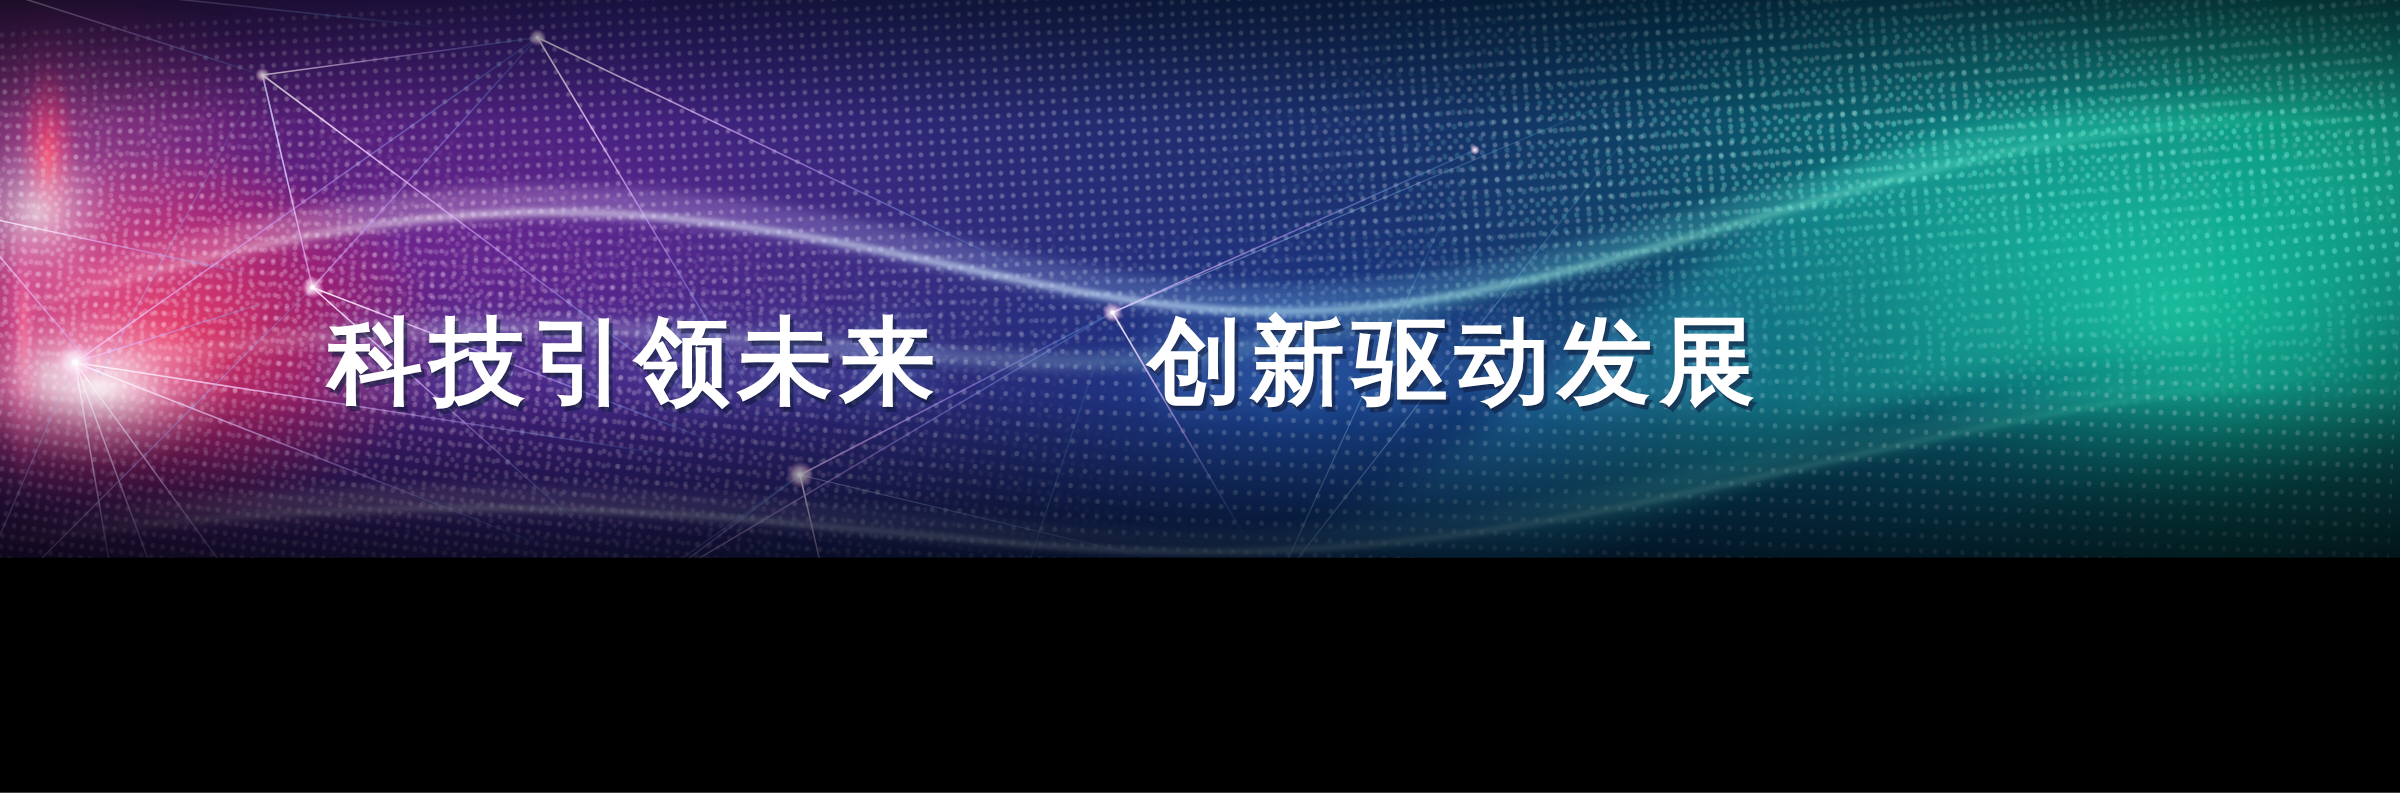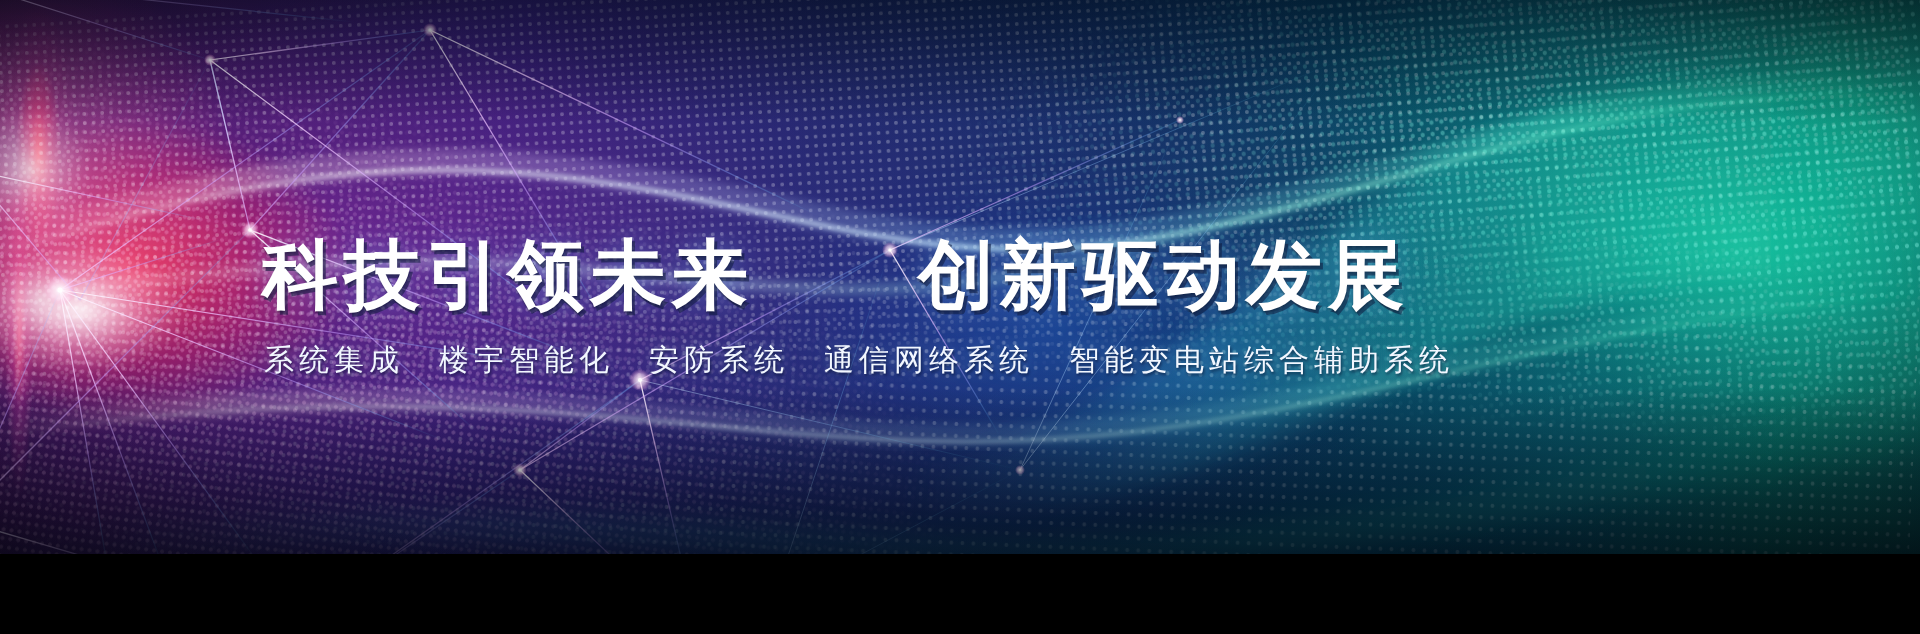--- a/index.html
+++ b/index.html
@@ -1,17 +1,17 @@
 <!DOCTYPE html>
 <html><head>
 <meta charset="utf-8">
 <style>
   html,body{margin:0;padding:0;background:#000;}
   .banner{
-    position:relative;width:1920px;height:554px;overflow:hidden;
+    position:relative;width:1920px;height:446px;overflow:hidden;
     font-family:"Liberation Sans","DejaVu Sans",sans-serif;
     background:#071024;
   }
   .layer{position:absolute;inset:0;}
 
   
   .bg-base{
     background:
       radial-gradient(closest-side at 2% 28%, rgba(255,40,70,.95) 0%, rgba(230,30,90,.55) 28%, rgba(150,25,110,.18) 60%, rgba(0,0,0,0) 100%),
       radial-gradient(closest-side at 1% 60%, rgba(255,120,160,.75) 0%, rgba(190,50,150,.35) 35%, rgba(0,0,0,0) 75%),
@@ -270,16 +270,15 @@
       </radialGradient>
     </defs>
     <circle cx="30" cy="170" r="210" fill="url(#burst)"></circle>
     <circle cx="40" cy="300" r="120" fill="url(#burst)" opacity=".7"></circle>
   </svg>
 
   <div class="layer bg-vignette"></div>
 
   <div class="content">
     <h1 class="headline">科技引领未来　　创新驱动发展</h1>
-    <p class="subline">系统集成　楼宇智能化　安防系统　通信网络系统　智能变电站综合辅助系统</p>
   </div>
 
 </div>
 
 </body></html>

